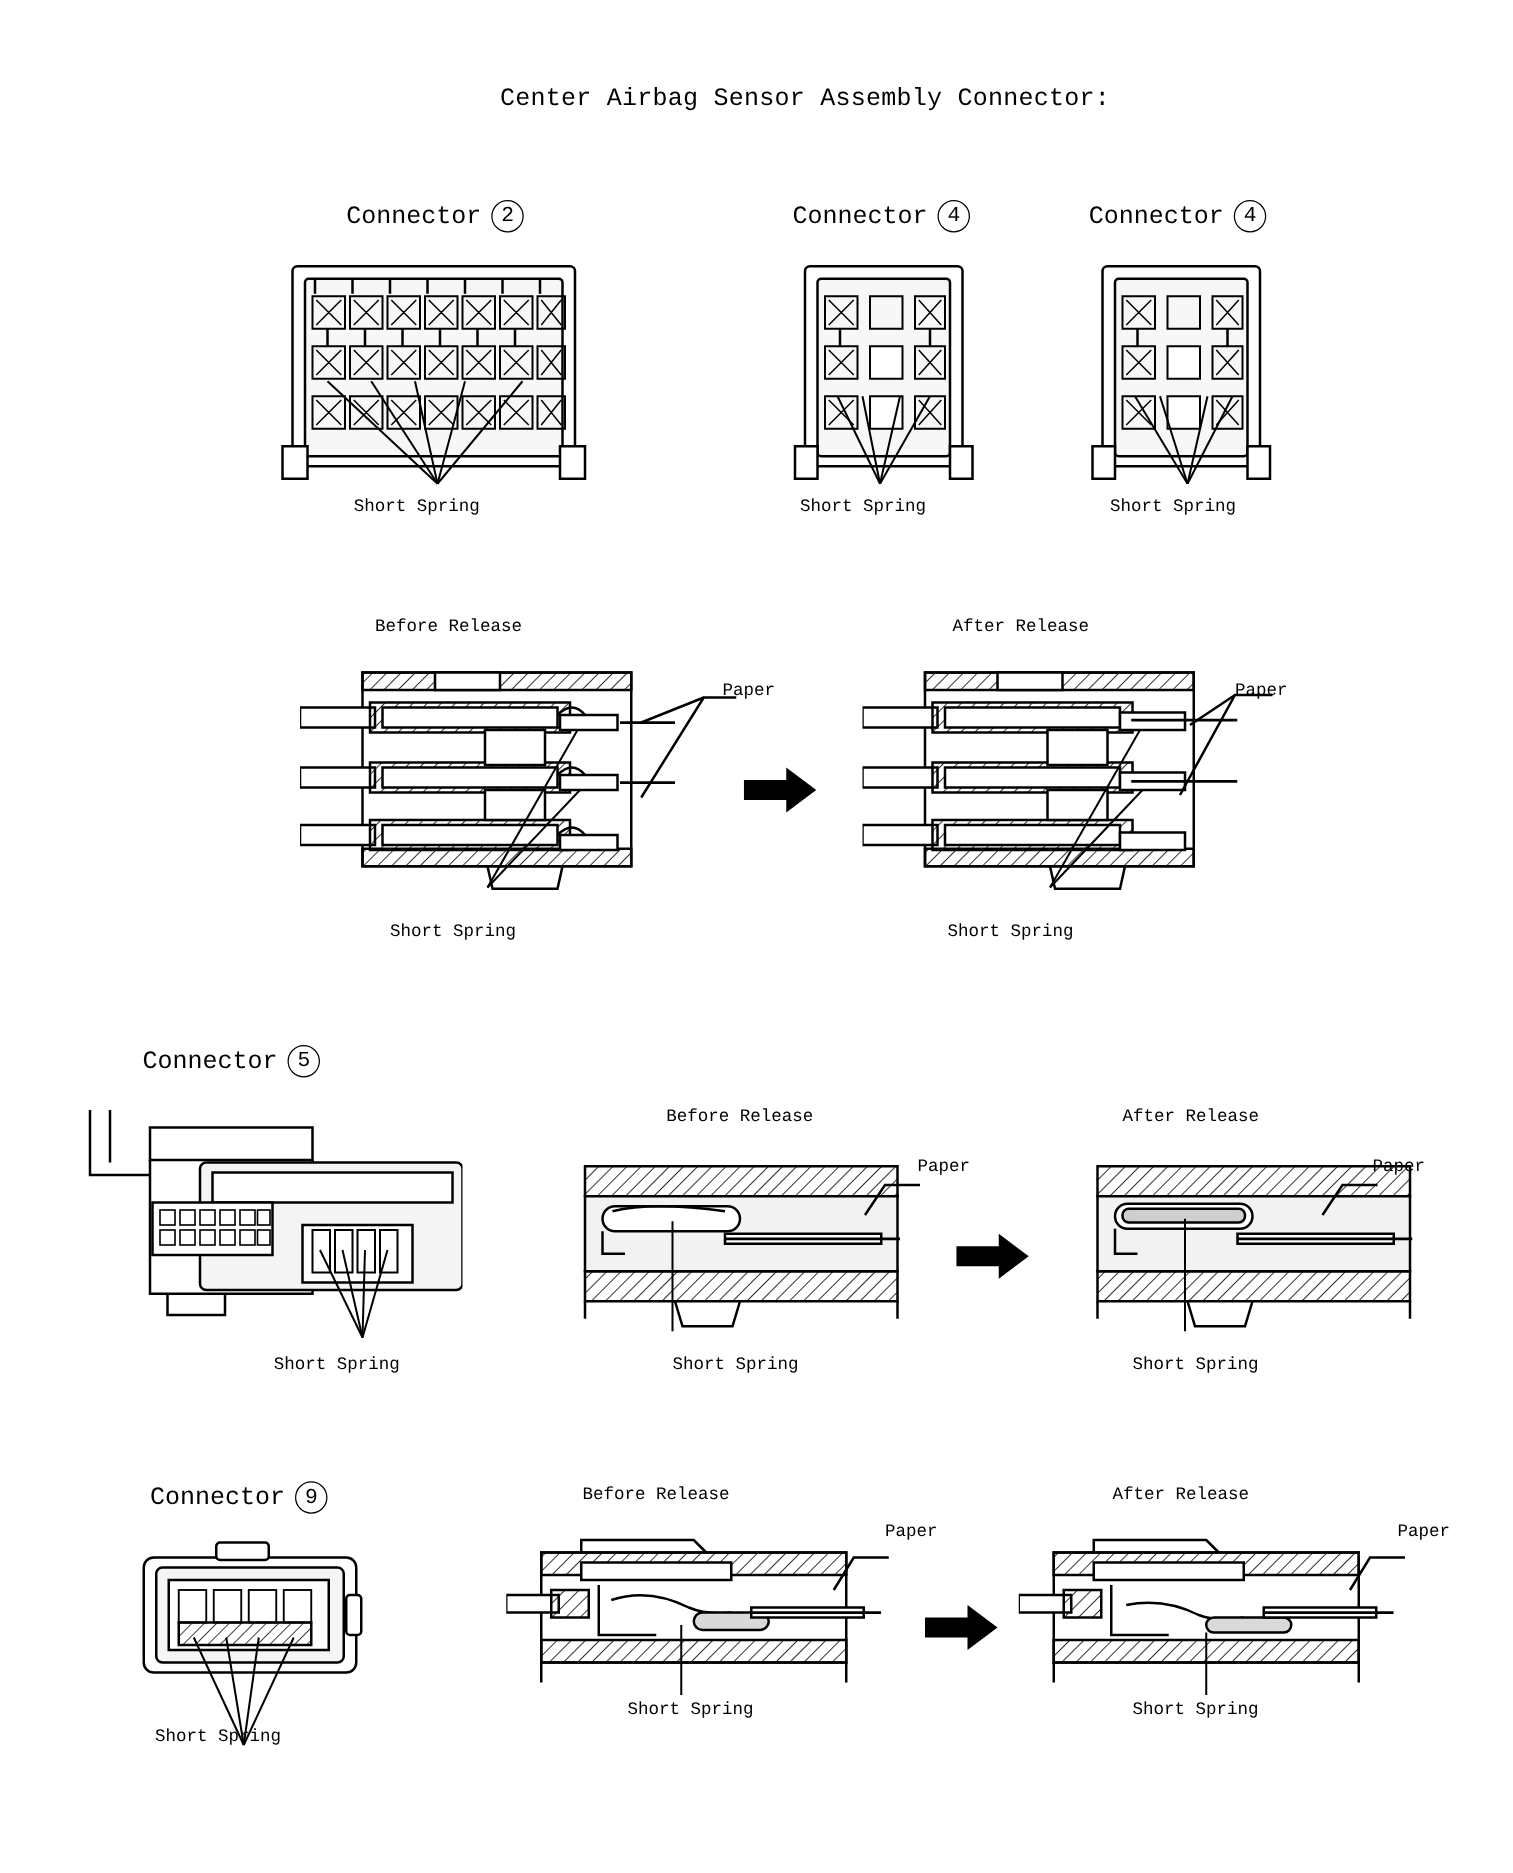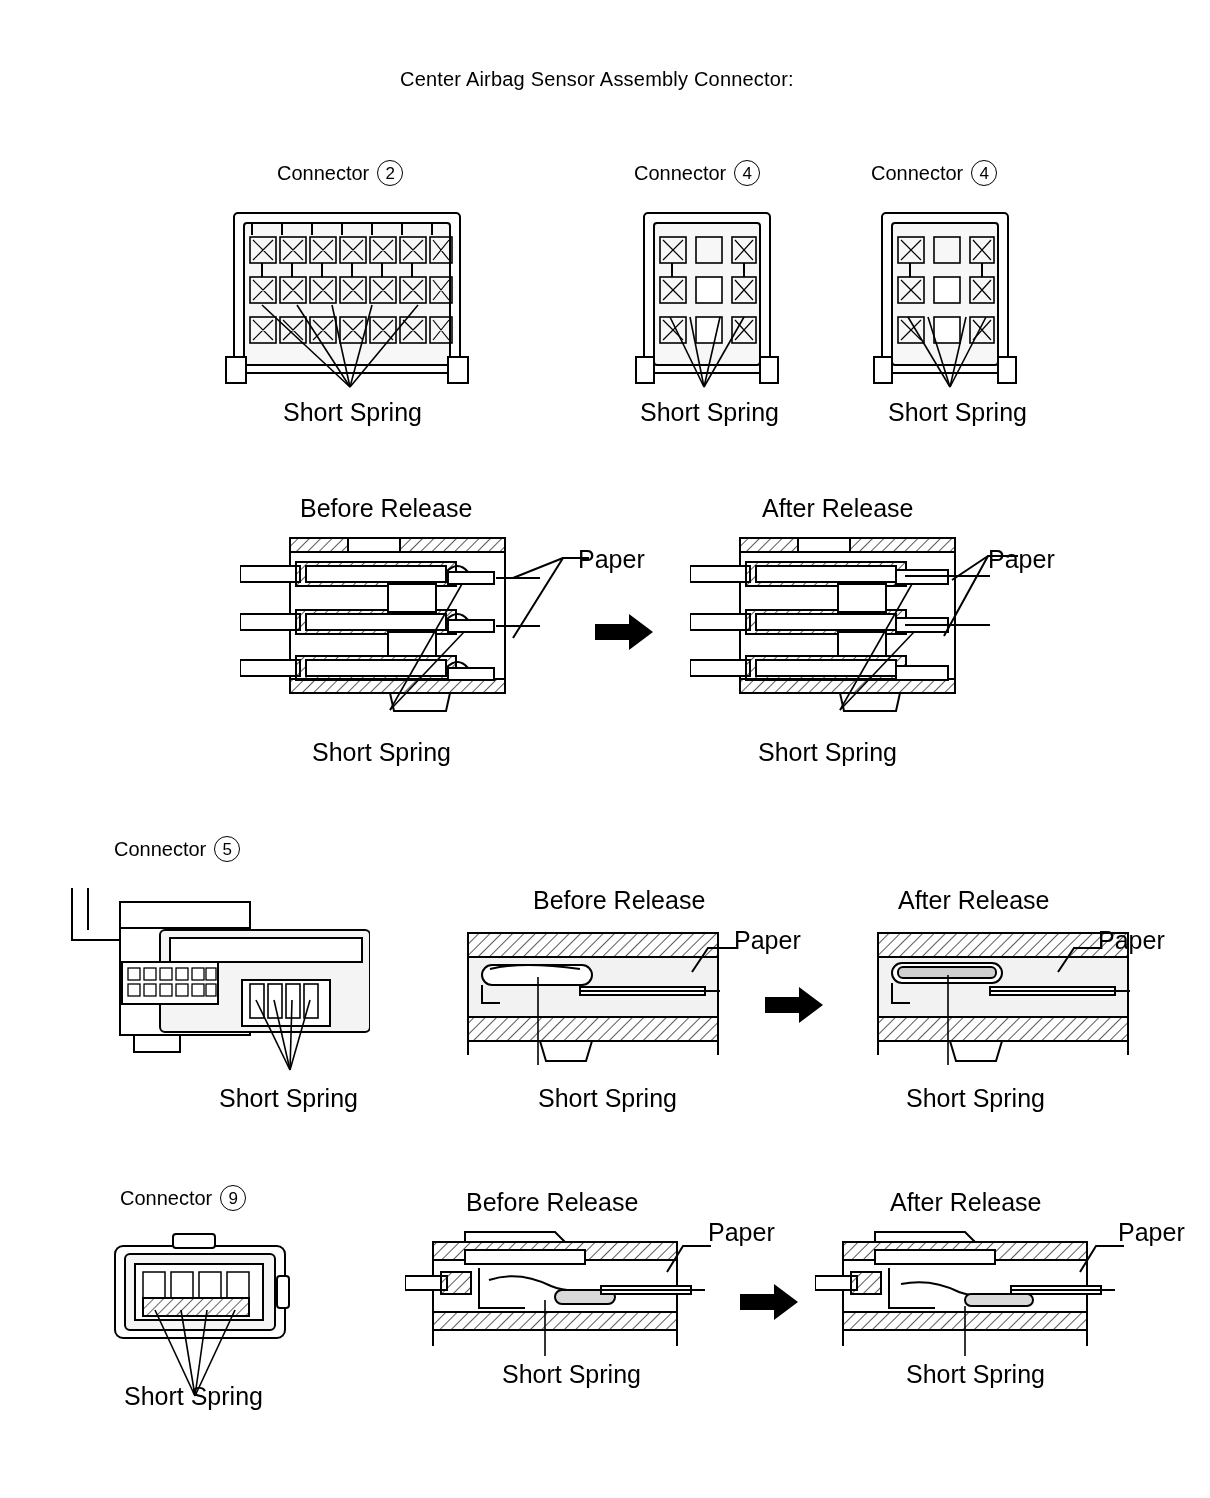--- a/index.html
+++ b/index.html
@@ -11,27 +11,27 @@
     font-family: "Liberation Sans", sans-serif;
     color: #000000;
   }
   #page {
     position: relative;
     width: 1210px;
     height: 1498px;
     overflow: hidden;
     background: #ffffff;
   }
-  .abs { position: absolute; }
+  .abs { position: absolute; font-family: Liberation Mono, monospace; }
   .title {
     font-size: 20px;
     letter-spacing: 0.2px;
   }
   .lbl {
-    font-size: 25px;
+    font-size: 14px;
     white-space: nowrap;
   }
   .conn-head {
     font-size: 20px;
     white-space: nowrap;
     display: flex;
     align-items: center;
     gap: 8px;
   }
   .circ-num {

